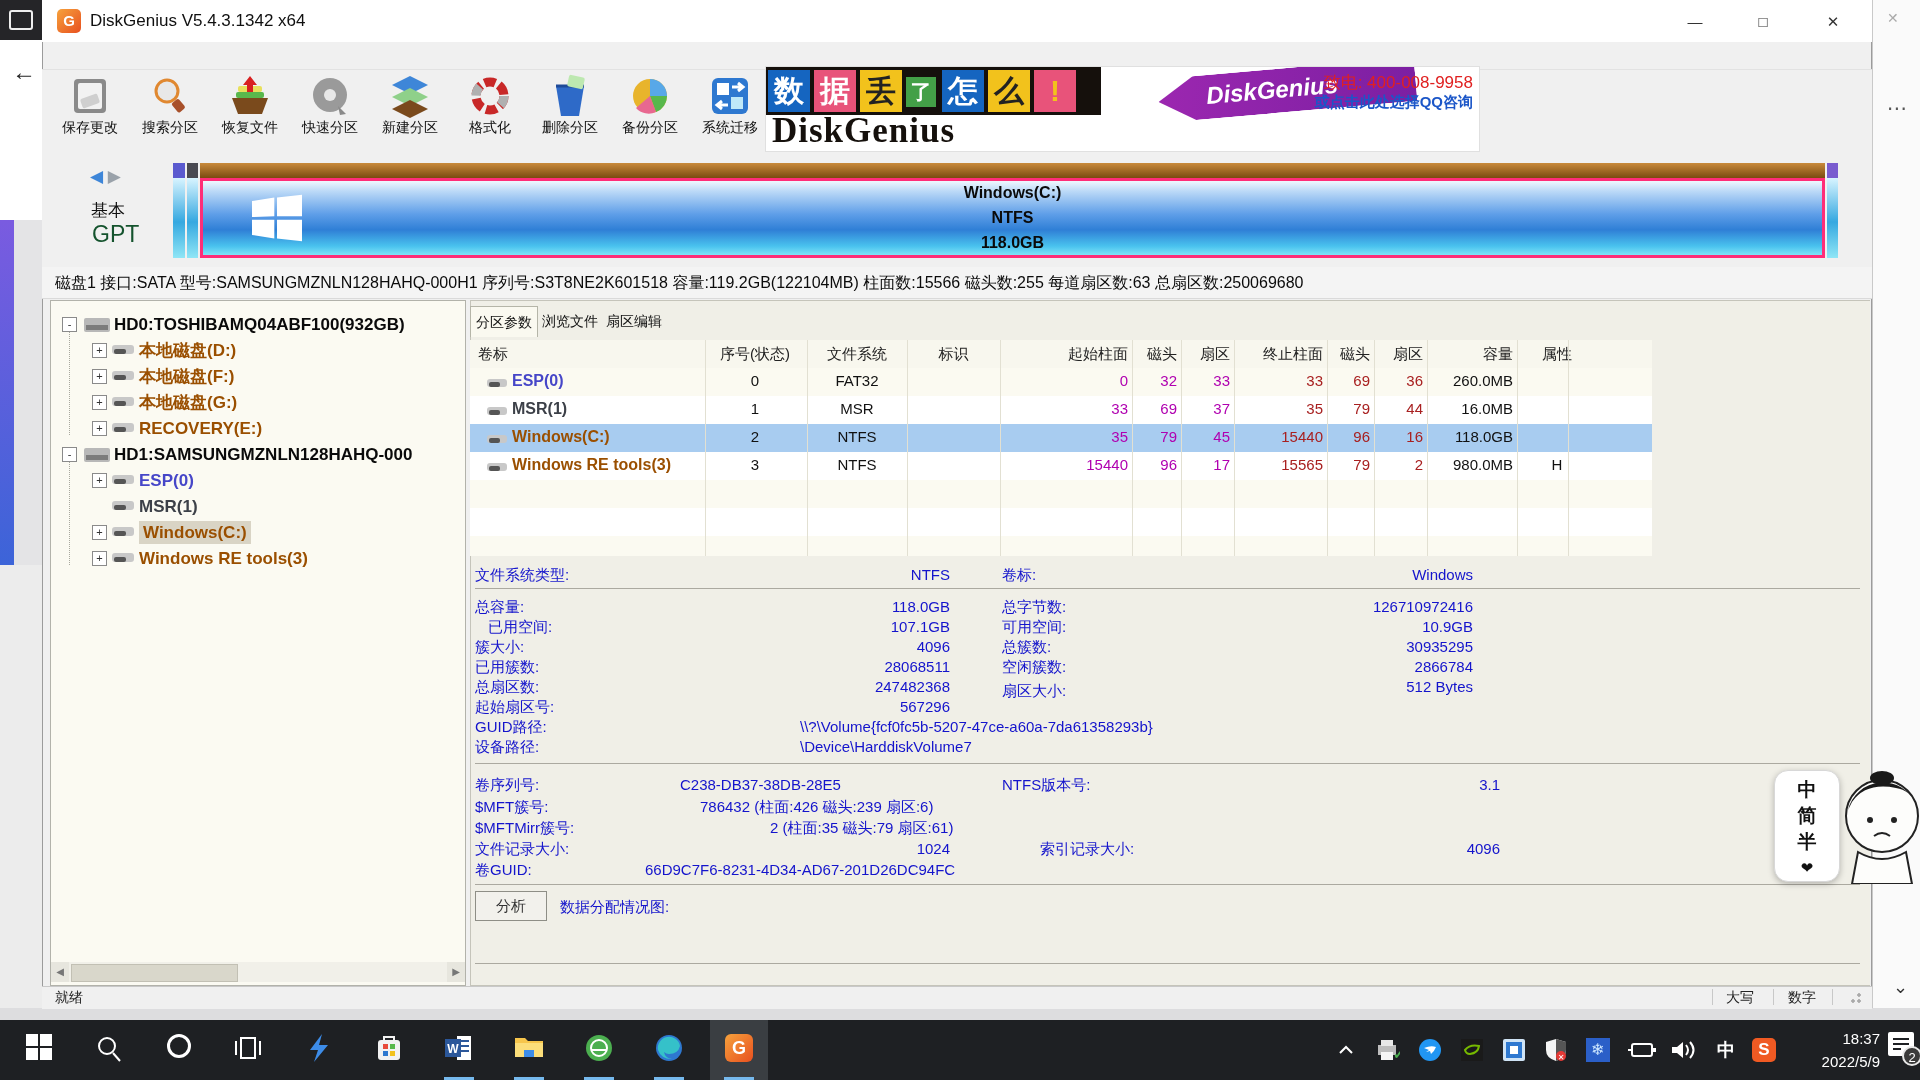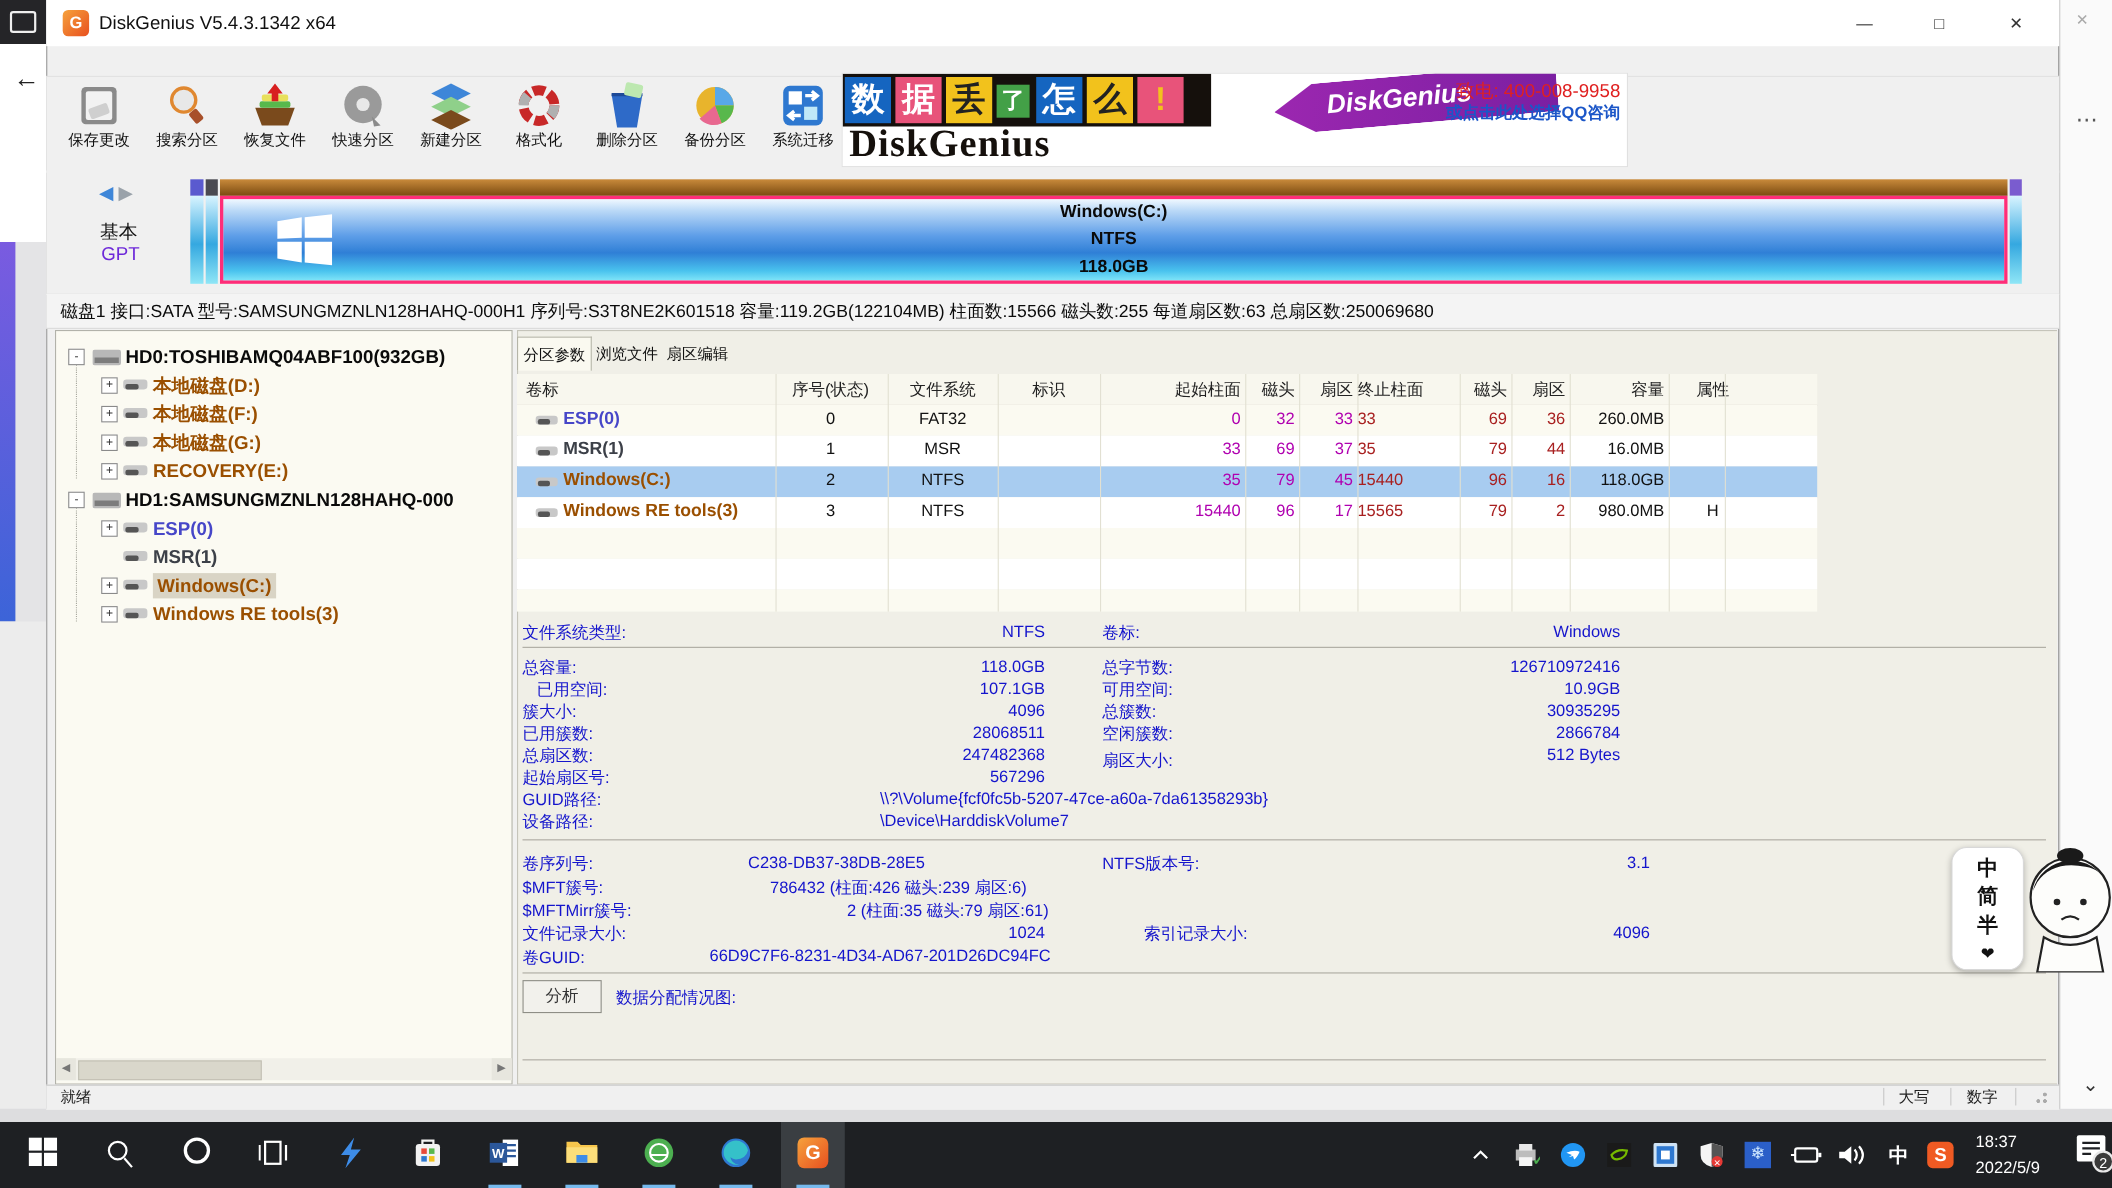--- a/index.html
+++ b/index.html
@@ -33,21 +33,21 @@
 #banner-brand{position:absolute;left:6px;top:44px;font-size:35px;font-weight:800;color:#15100C;letter-spacing:1px;font-family:"Liberation Serif","DejaVu Serif",serif}
 #ribbon{position:absolute;left:392px;top:1px;width:258px;height:44px;background:linear-gradient(100deg,#9C27B0,#7B1FA2);clip-path:polygon(14% 0,100% 0,100% 100%,14% 100%,0 52%);transform:rotate(-5deg)}
 #ribbon span{display:block;margin:7px 0 0 48px;color:#fff;font-size:24px;font-weight:bold;font-style:italic}
 #banner-phone{position:absolute;right:6px;top:4px;font-size:17px;font-weight:normal;color:#E02020}
 #banner-qq{position:absolute;right:6px;top:26px;font-size:15px;font-weight:bold;color:#1B56C8}
 #banner-sub{position:absolute;left:330px;top:56px;font-size:20px;font-weight:bold;color:#15100C}
 
 #partpanel{left:42px;top:155px;width:1830px;height:112px;background:#F0F0F0;border-bottom:1px solid #D5D5D5}
 #nav-arrows{left:90px;top:166px;font-size:17px}
 #disk-mode{left:91px;top:199px;font-size:17px;color:#111}
-#disk-scheme{left:92px;top:221px;font-size:17px;color:#6d28d9}
+#disk-scheme{left:92px;top:221px;font-size:23px;color:#14532d}
 .ptop{top:163px;height:15px}
 .pbody{top:178px;height:80px}
 .cyanbar{background:linear-gradient(180deg,#D8F4FF,#35A8E0 55%,#8FE6F6)}
 #part-main{left:200px;top:178px;width:1625px;height:80px;box-sizing:border-box;border:3px solid #FF2D78;background:linear-gradient(180deg,#F0F8FF 0%,#BBD9F7 14%,#5E9EE8 45%,#2F7FD6 66%,#49C2EE 88%,#7FE4F8 100%)}
 #part-label{left:200px;top:180px;width:1625px;text-align:center;color:#0A0A0A;font-size:16px;font-weight:bold;line-height:25px}
 #winlogo{left:252px;top:193px}
 
 #diskinfo{left:42px;top:267px;width:1830px;height:31px;background:#F4F4F4;border-bottom:1px solid #DADADA}
 #diskinfo-text{left:55px;top:273px;font-size:16px;color:#0B0B0B}
 
@@ -71,21 +71,21 @@
 .hcell{position:absolute;top:5px;font-size:15px;color:#222}
 .vline{top:340px;width:1px;height:216px;background:#E2E0D2}
 .trowt{left:470px;width:1182px;height:28px}
 .bg-cream{background:#FBFAF1}.bg-white{background:#FFFFFF}.bg-sel{background:#A8CCF0}
 .cell{position:absolute;top:4px;font-size:15px;color:#111}
 .cl-name{left:42px;font-weight:bold;font-size:16px}
 .cl-seq{left:225px;width:120px;text-align:center}
 .cl-fs{left:337px;width:100px;text-align:center}
 .cl-id{left:437px;width:93px;text-align:center}
 .cl-sc{left:560px;width:98px;text-align:right}.cl-sh{left:662px;width:45px;text-align:right}.cl-ss{left:712px;width:48px;text-align:right}
-.cl-ec{left:764px;width:89px;}.cl-eh{left:857px;width:43px;text-align:right}.cl-es{left:904px;width:49px;text-align:right}
+.cl-ec{left:764px;width:89px;text-align:right}.cl-eh{left:857px;width:43px;text-align:right}.cl-es{left:904px;width:49px;text-align:right}
 .cl-cap{left:957px;width:86px;text-align:right}.cl-attr{left:1047px;width:80px;text-align:center}
 .mag{color:#B000B0}.dred{color:#A82020}
 .picon{position:absolute;left:16px;top:8px}
 
 .dl{position:absolute;font-size:15px;color:#1414CC;white-space:nowrap}
 .dvL{position:absolute;left:475px;width:475px;text-align:right;font-size:15px;color:#1414CC;white-space:nowrap}
 .dvR{position:absolute;left:1002px;width:471px;text-align:right;font-size:15px;color:#1414CC;white-space:nowrap}
 .dvR2{position:absolute;left:1002px;width:498px;text-align:right;font-size:15px;color:#1414CC;white-space:nowrap}
 .dsep{position:absolute;left:475px;width:1385px;height:1px;background:#ABA9A0}
 #analyze-btn{left:475px;top:891px;width:72px;height:30px;background:#F2F1EC;border:1px solid #8E8E86;font-size:15px;color:#333;text-align:center;line-height:28px;box-sizing:border-box}
@@ -98,21 +98,21 @@
  radial-gradient(circle at 3px 9px,#AAA 1.5px,transparent 2px),
  radial-gradient(circle at 9px 9px,#AAA 1.5px,transparent 2px),
  radial-gradient(circle at 9px 3px,#AAA 1.5px,transparent 2px)}
 
 #taskbar{left:0;top:1020px;width:1920px;height:60px;background:#1E2023}
 .tb-tile{top:1020px;width:58px;height:60px}
 .tb-tile svg,.tb-glyph{display:block;margin:14px auto 0}
 .runline{position:absolute;left:14px;bottom:0;width:30px;height:3px;background:#76B9ED}
 .tb-active{background:#3A3E42}
 .tray-ic{top:1034px;width:32px;height:32px;text-align:center;line-height:32px;font-size:15px;color:#fff}
-#clock{left:1796px;top:1027px;width:84px;text-align:left;color:#fff;font-size:15px;line-height:23px}
+#clock{left:1796px;top:1027px;width:84px;text-align:right;color:#fff;font-size:15px;line-height:23px}
 #notif{left:1888px;top:1032px;width:26px;height:24px;background:#fff;border-radius:2px}
 #notif-badge{left:1902px;top:1046px;width:20px;height:20px;border-radius:50%;background:#3A3A3A;border:2px solid #E8E8E8;color:#fff;font-size:13px;text-align:center;line-height:20px;box-sizing:border-box}
 
 #ime{left:1774px;top:770px;width:64px;height:110px;background:#fff;border:1px solid #D8D8D8;border-radius:14px;box-shadow:0 2px 6px rgba(0,0,0,.25);text-align:center}
 #ime div{font-size:19px;font-weight:bold;color:#111;line-height:26px}
 #cartoon{left:1838px;top:768px}
 </style>
 </head>
 <body>
 

